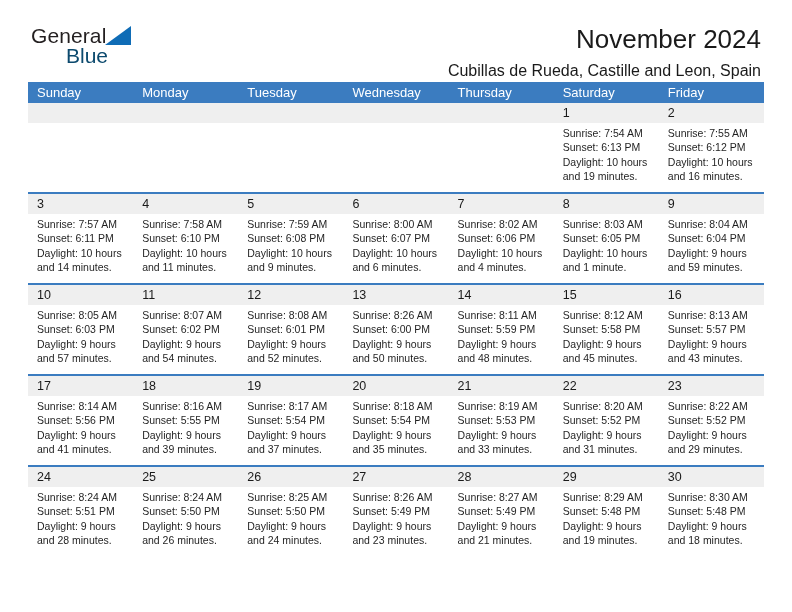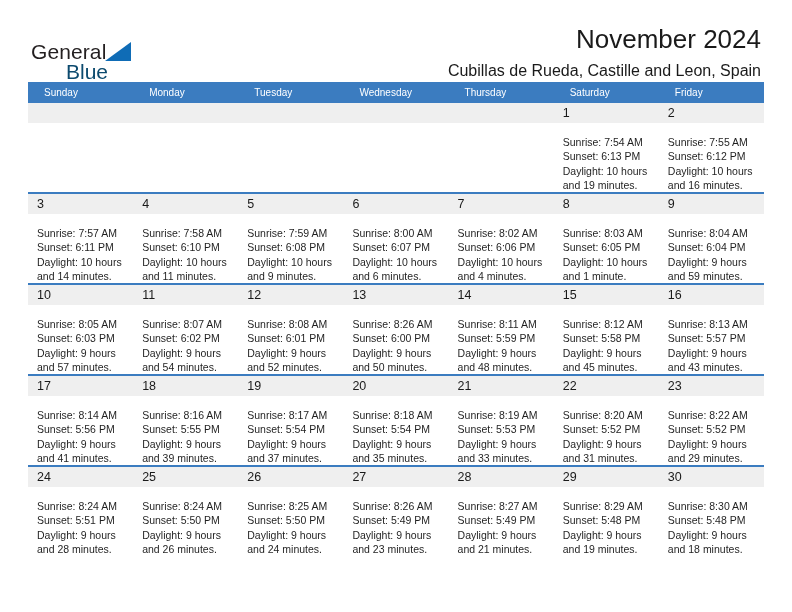--- a/index.html
+++ b/index.html
@@ -23,21 +23,21 @@
   }
 
   
   .header {
     position: relative;
     height: 78px;
   }
   .logo {
     position: absolute;
     left: 3px;
-    top: 40px;
+    top: 24px;
     width: 160px;
     height: 52px;
     text-align: right;
   }
   .logo-general {
     position: absolute;
     left: 0;
     top: 0;
     font-size: 21px;
     letter-spacing: 0.1px;
@@ -88,23 +88,23 @@
     margin-top: 4px;
   }
   .dow-row {
     display: flex;
     background: #3b7cc0;
     height: 21px;
   }
   .dow-cell {
     flex: 1 1 0;
     color: #ffffff;
-    font-size: 10px;
+    font-size: 13px;
     line-height: 21px;
-    padding-left: 16px;
+    padding-left: 9px;
     box-sizing: border-box;
     white-space: nowrap;
   }
   .week-row {
     display: flex;
     height: 89px;
     border-top: 2px solid #3b7cc0;
   }
   .week-row.first {
     border-top: none;
@@ -124,21 +124,21 @@
   }
   .day-num {
     font-size: 12.5px;
     color: #1a1a1a;
     line-height: 20px;
   }
   .day-cell.empty .day-num-bar {
     background: #efefef;
   }
   .day-info {
-    padding: 12px 6px 0 9px;
+    padding: 3px 6px 0 9px;
     font-size: 10.5px;
     line-height: 14.3px;
     color: #1f1f1f;
   }
   .day-info div {
     white-space: nowrap;
   }
 </style>
 </head>
 <body>

